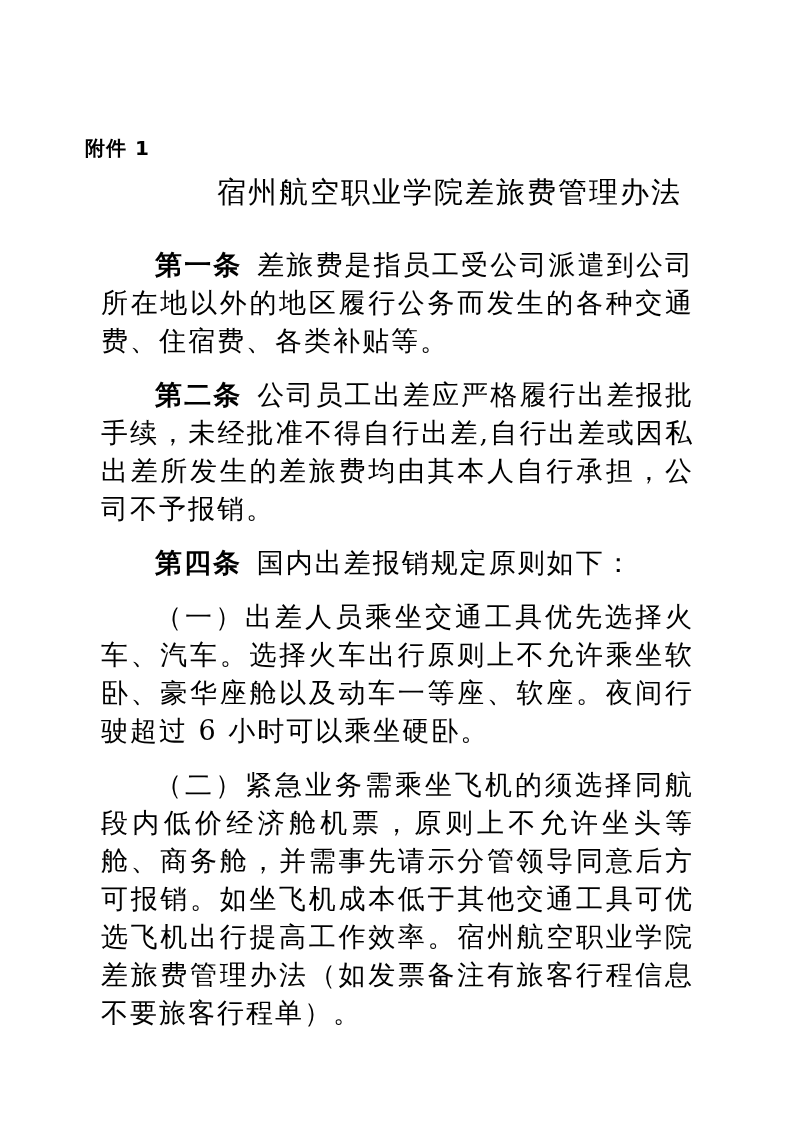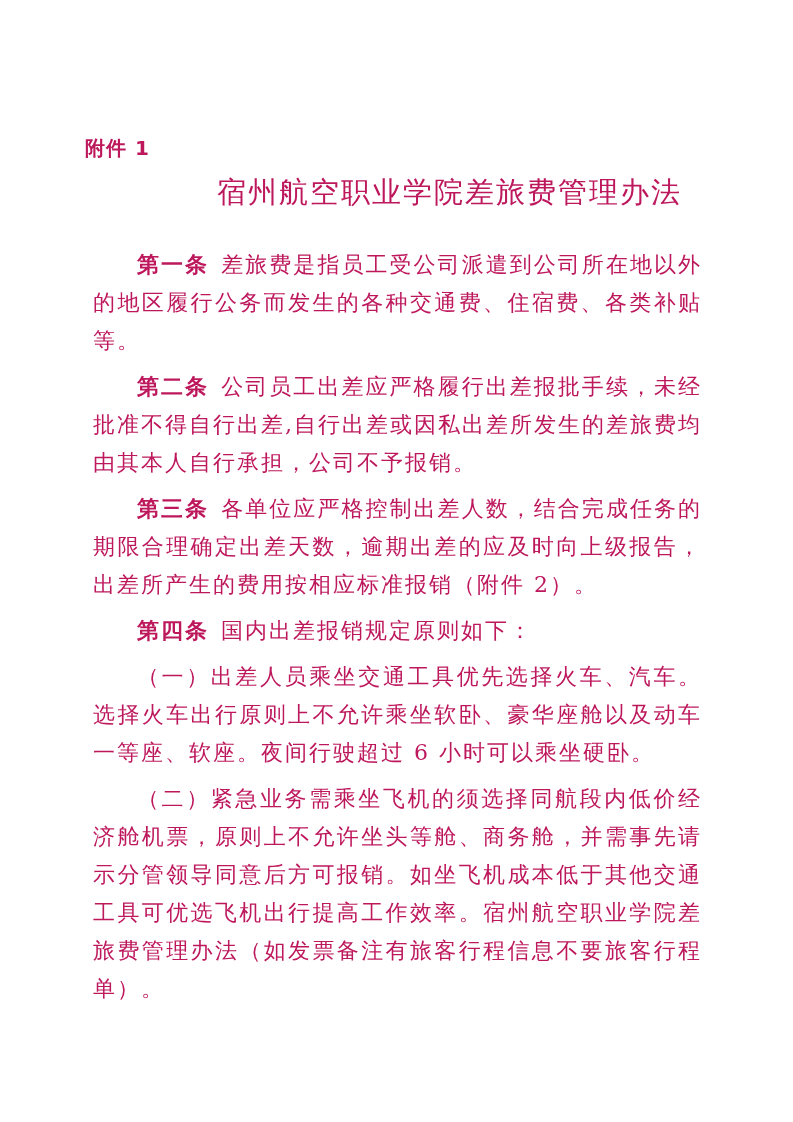--- a/index.html
+++ b/index.html
@@ -8,21 +8,21 @@
     background: #e9e9e9;
   }
   .page {
     position: relative;
     width: 793px;
     height: 1122px;
     margin: 0 auto;
     background: #ffffff;
     overflow: hidden;
     font-family: "DejaVu Serif", "Liberation Serif", serif;
-    color: #be185d;
+    color: #000000;
   }
   .content {
     padding: 0 83px 0 85px;
   }
   .attachment-label {
     margin-top: 136px;
     font-family: "DejaVu Sans", "Liberation Sans", sans-serif;
     font-size: 20px;
     line-height: 24px;
     font-weight: bold;
@@ -37,22 +37,22 @@
     font-size: 29px;
     line-height: 40px;
     font-weight: normal;
     letter-spacing: 2px;
     white-space: nowrap;
   }
   .body-text {
     margin-top: 34px;
   }
   .para {
-    margin: 8px;
-    font-size: 22px;
+    margin: 16px;
+    font-size: 27px;
     line-height: 38px;
     letter-spacing: 2px;
     text-align: justify;
     text-indent: 2em;
   }
   .clause-lead:not(:empty) {
     font-weight: bold;
     font-family: "DejaVu Sans", "Liberation Sans", sans-serif;
     margin-right: 0.55em;
   }
@@ -70,23 +70,20 @@
     <div class="body-text">
 
       <p class="para">
         <span class="clause-lead">第一条</span><span>差旅费是指员工受公司派遣到公司所在地以外的地区履行公务而发生的各种交通费、住宿费、各类补贴等。</span>
       </p>
 
       <p class="para">
         <span class="clause-lead">第二条</span><span>公司员工出差应严格履行出差报批手续，未经批准不得自行出差,自行出差或因私出差所发生的差旅费均由其本人自行承担，公司不予报销。</span>
       </p>
 
-      <p class="para">
-        <span class="clause-lead">第三条</span><span>各单位应严格控制出差人数，结合完成任务的期限合理确定出差天数，逾期出差的应及时向上级报告，出差所产生的费用按相应标准报销（附件 2）。</span>
-      </p>
 
       <p class="para">
         <span class="clause-lead">第四条</span><span>国内出差报销规定原则如下：</span>
       </p>
 
       <p class="para">
         <span class="clause-lead"></span><span>（一）出差人员乘坐交通工具优先选择火车、汽车。选择火车出行原则上不允许乘坐软卧、豪华座舱以及动车一等座、软座。夜间行驶超过 6 小时可以乘坐硬卧。</span>
       </p>
 
       <p class="para">

